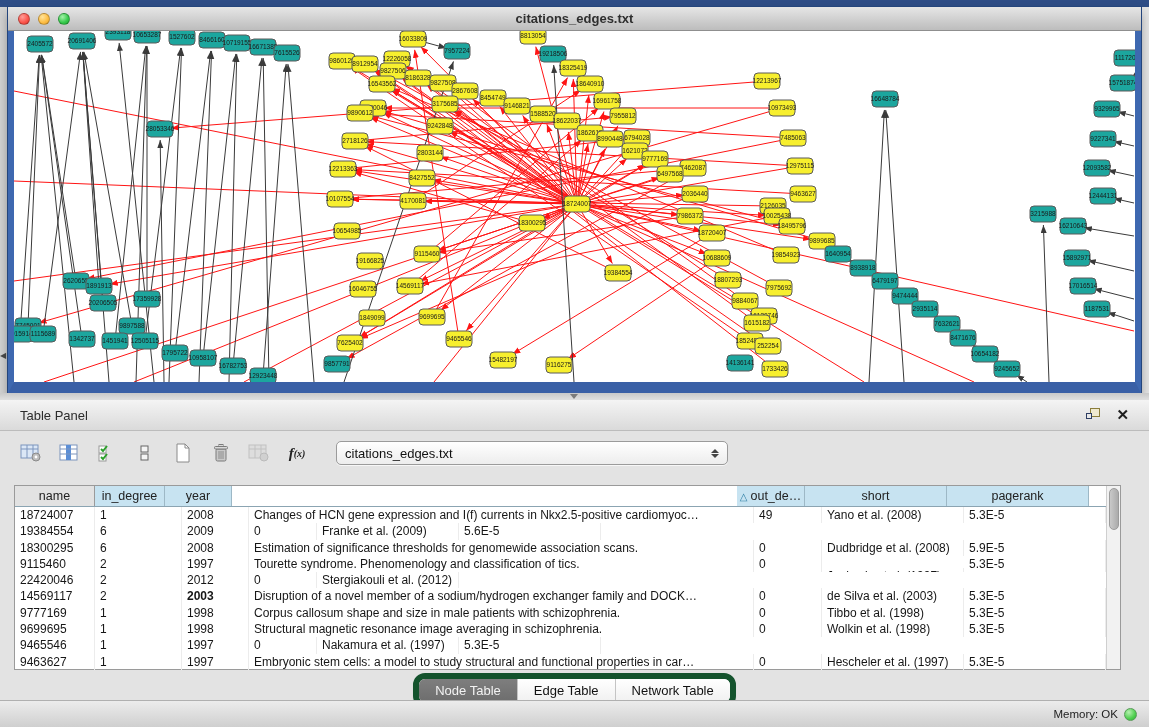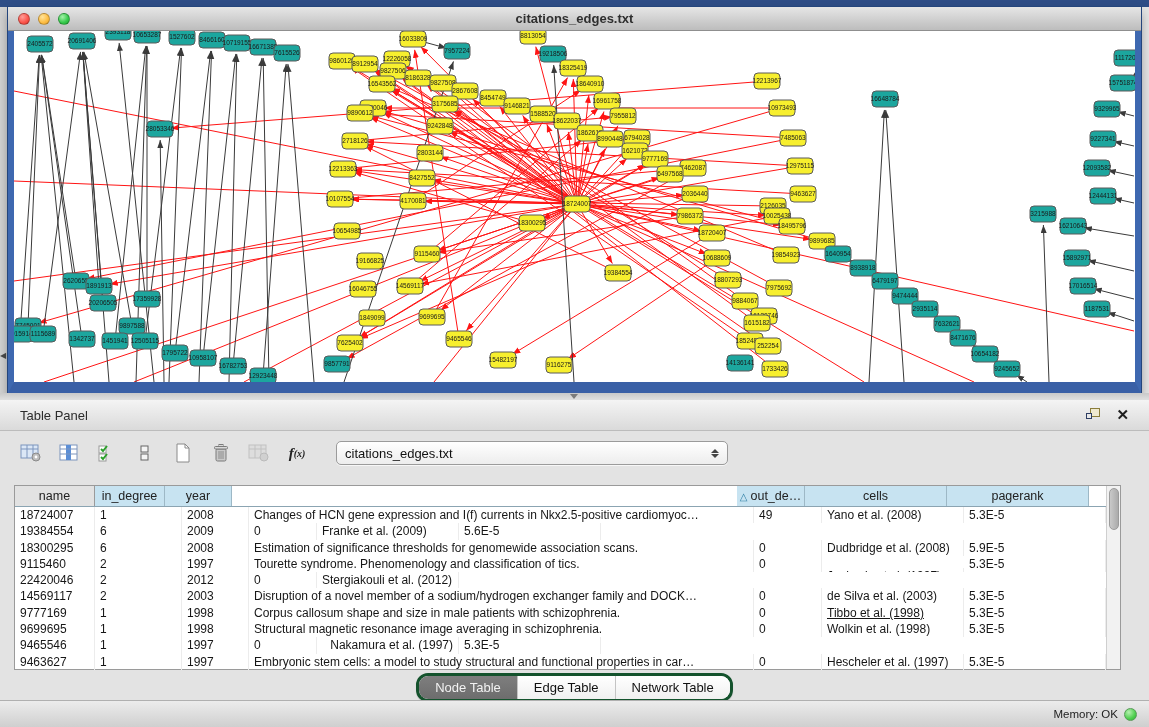--- a/index.html
+++ b/index.html
@@ -64,21 +64,21 @@
   .th .sort { color:#2f7fa5; font-size:10px; margin-right:3px; }
   .tr { display:flex; height:16.3px; }
   .td { font-size:12px; color:#161616; padding:0 5px; overflow:hidden; white-space:nowrap;
     border-right:1px solid #ececec; line-height:16px; }
   .vscroll { width:15px; background:#f2f2f2; border-left:1px solid #cfcfcf; position:relative; }
   .vscroll .thumb { position:absolute; left:2px; top:2px; width:10px; height:42px; border-radius:6px;
     background:linear-gradient(90deg,#c9c9c9,#ababab); border:1px solid #9b9b9b; }
 
   
   .tabs-row { position:absolute; left:0; top:273px; width:1149px; display:flex; justify-content:center; }
-  .seg { display:flex; border:3px solid #14532d; border-radius:12px; overflow:hidden; background:#fff;
+  .seg { display:flex; border:6px solid #14532d; border-radius:12px; overflow:hidden; background:#fff;
     box-shadow:0 1px 1px rgba(0,0,0,.15);align-items:center; }
   .seg .tab { font-size:13px; padding:4px 16px; color:#111; background:linear-gradient(#ffffff,#f0f0f0); border-left:1px solid #c4c4c4; }
   .seg .tab:first-child { border-left:none; }
   .seg .tab.active { background:linear-gradient(#7e7e7e,#6d6d6d); color:#f2f2f2; }
 
   
   .status-bar { position:absolute; left:0; top:700px; width:1149px; height:27px;
     background:linear-gradient(#ececec,#cfcfcf); border-top:1px solid #b0b0b0;
     display:flex; align-items:center; justify-content:flex-end; padding:0 12px; gap:6px; }
   .mem-label { font-size:11.5px; color:#222; }
@@ -848,21 +848,21 @@
             <span>year</span>
           </div>
           <div class="th" style="width: 505px; margin-top: 31px;">
             <span>title</span>
           </div>
           <div class="th" style="width: 68px;">
             <span class="sort">△</span>
             <span>out_de…</span>
           </div>
           <div class="th" style="width: 142px;">
-            <span>cells</span>
+            <span>short</span>
           </div>
           <div class="th" style="width: 142px;">
             <span>pagerank</span>
           </div>
         </div>
       <div id="tbody">
           <div class="tr">
             <div class="td" style="width: 80px;">18724007</div>
             <div class="td" style="width: 87px;">1</div>
             <div class="td" style="width: 67px;">2008</div>
@@ -901,50 +901,50 @@
             <div class="td" style="width: 80px;">22420046</div>
             <div class="td" style="width: 87px;">2</div>
             <div class="td" style="width: 67px;">2012</div>
             <div class="td" style="width: 68px;">0</div>
             <div class="td" style="width: 142px;">Stergiakouli et al. (2012)</div>
             <div class="td" style="width: 142px; margin-top: 24px;">5.5E-5</div>
           </div>
           <div class="tr">
             <div class="td" style="width: 80px;">14569117</div>
             <div class="td" style="width: 87px;">2</div>
-            <div class="td" style="width: 67px;">2003</div>
+            <div class="td" style="width: 67px; font-weight: bold;">2003</div>
             <div class="td" style="width: 505px;">Disruption of a novel member of a sodium/hydrogen exchanger family and DOCK…</div>
             <div class="td" style="width: 68px;">0</div>
             <div class="td" style="width: 142px;">de Silva et al. (2003)</div>
             <div class="td" style="width: 142px;">5.3E-5</div>
           </div>
           <div class="tr">
             <div class="td" style="width: 80px;">9777169</div>
             <div class="td" style="width: 87px;">1</div>
             <div class="td" style="width: 67px;">1998</div>
             <div class="td" style="width: 505px;">Corpus callosum shape and size in male patients with schizophrenia.</div>
             <div class="td" style="width: 68px;">0</div>
-            <div class="td" style="width: 142px; text-decoration: underline;">Tibbo et al. (1998)</div>
+            <div class="td" style="width: 142px;">Tibbo et al. (1998)</div>
             <div class="td" style="width: 142px;">5.3E-5</div>
           </div>
           <div class="tr">
             <div class="td" style="width: 80px;">9699695</div>
             <div class="td" style="width: 87px;">1</div>
             <div class="td" style="width: 67px;">1998</div>
             <div class="td" style="width: 505px;">Structural magnetic resonance image averaging in schizophrenia.</div>
             <div class="td" style="width: 68px;">0</div>
             <div class="td" style="width: 142px;">Wolkin et al. (1998)</div>
             <div class="td" style="width: 142px;">5.3E-5</div>
           </div>
           <div class="tr">
             <div class="td" style="width: 80px;">9465546</div>
             <div class="td" style="width: 87px;">1</div>
             <div class="td" style="width: 67px;">1997</div>
             <div class="td" style="width: 68px;">0</div>
-            <div class="td" style="width: 142px; text-align: right;">Nakamura et al. (1997)</div>
+            <div class="td" style="width: 142px;">Nakamura et al. (1997)</div>
             <div class="td" style="width: 142px;">5.3E-5</div>
           </div>
           <div class="tr">
             <div class="td" style="width: 80px;">9463627</div>
             <div class="td" style="width: 87px;">1</div>
             <div class="td" style="width: 67px;">1997</div>
             <div class="td" style="width: 505px;">Embryonic stem cells: a model to study structural and functional properties in car…</div>
             <div class="td" style="width: 68px;">0</div>
             <div class="td" style="width: 142px;">Hescheler et al. (1997)</div>
             <div class="td" style="width: 142px;">5.3E-5</div>

